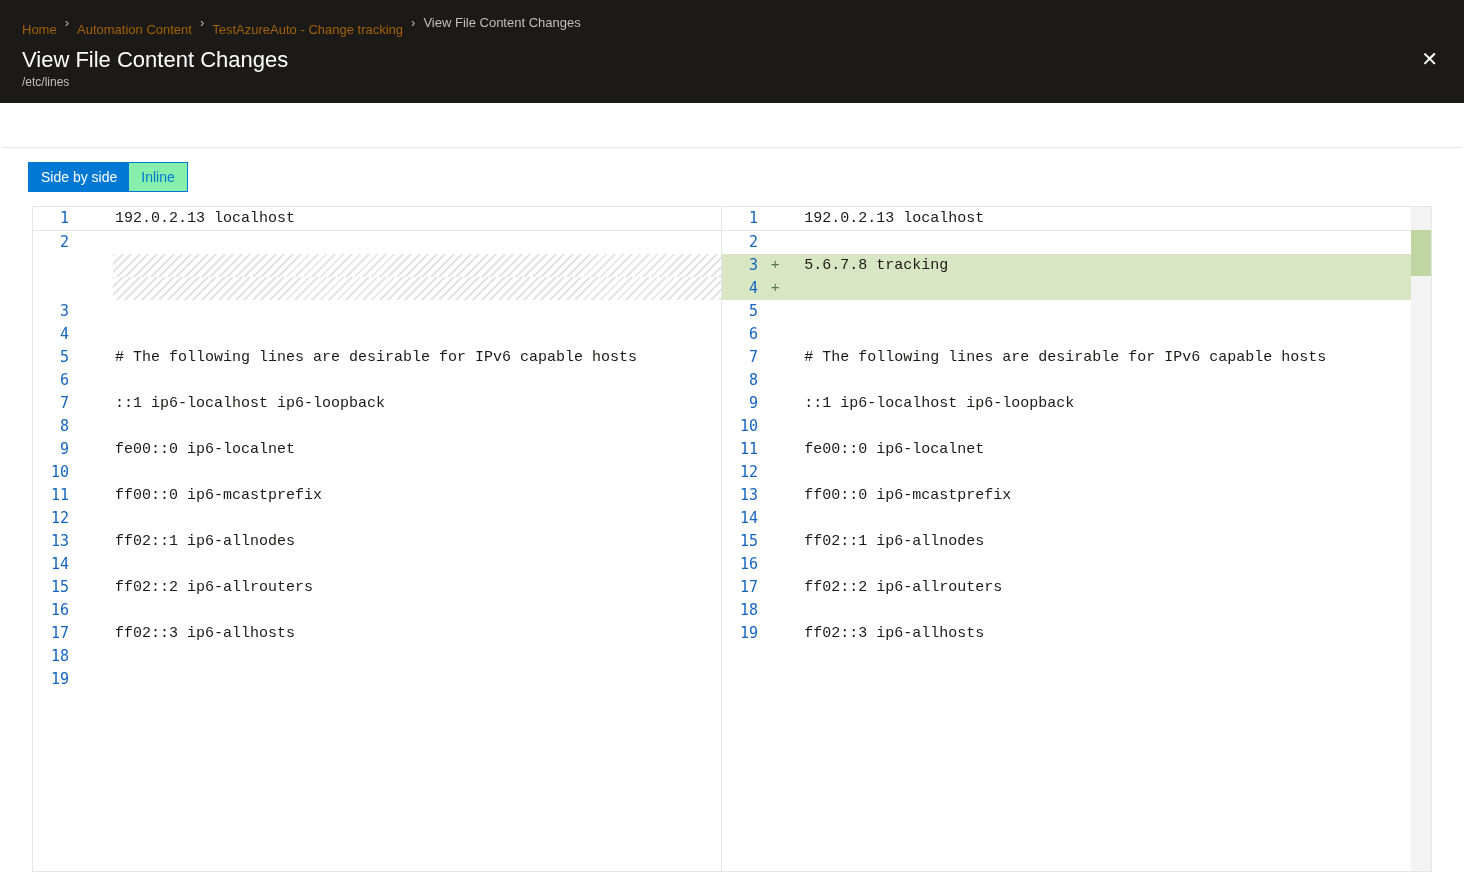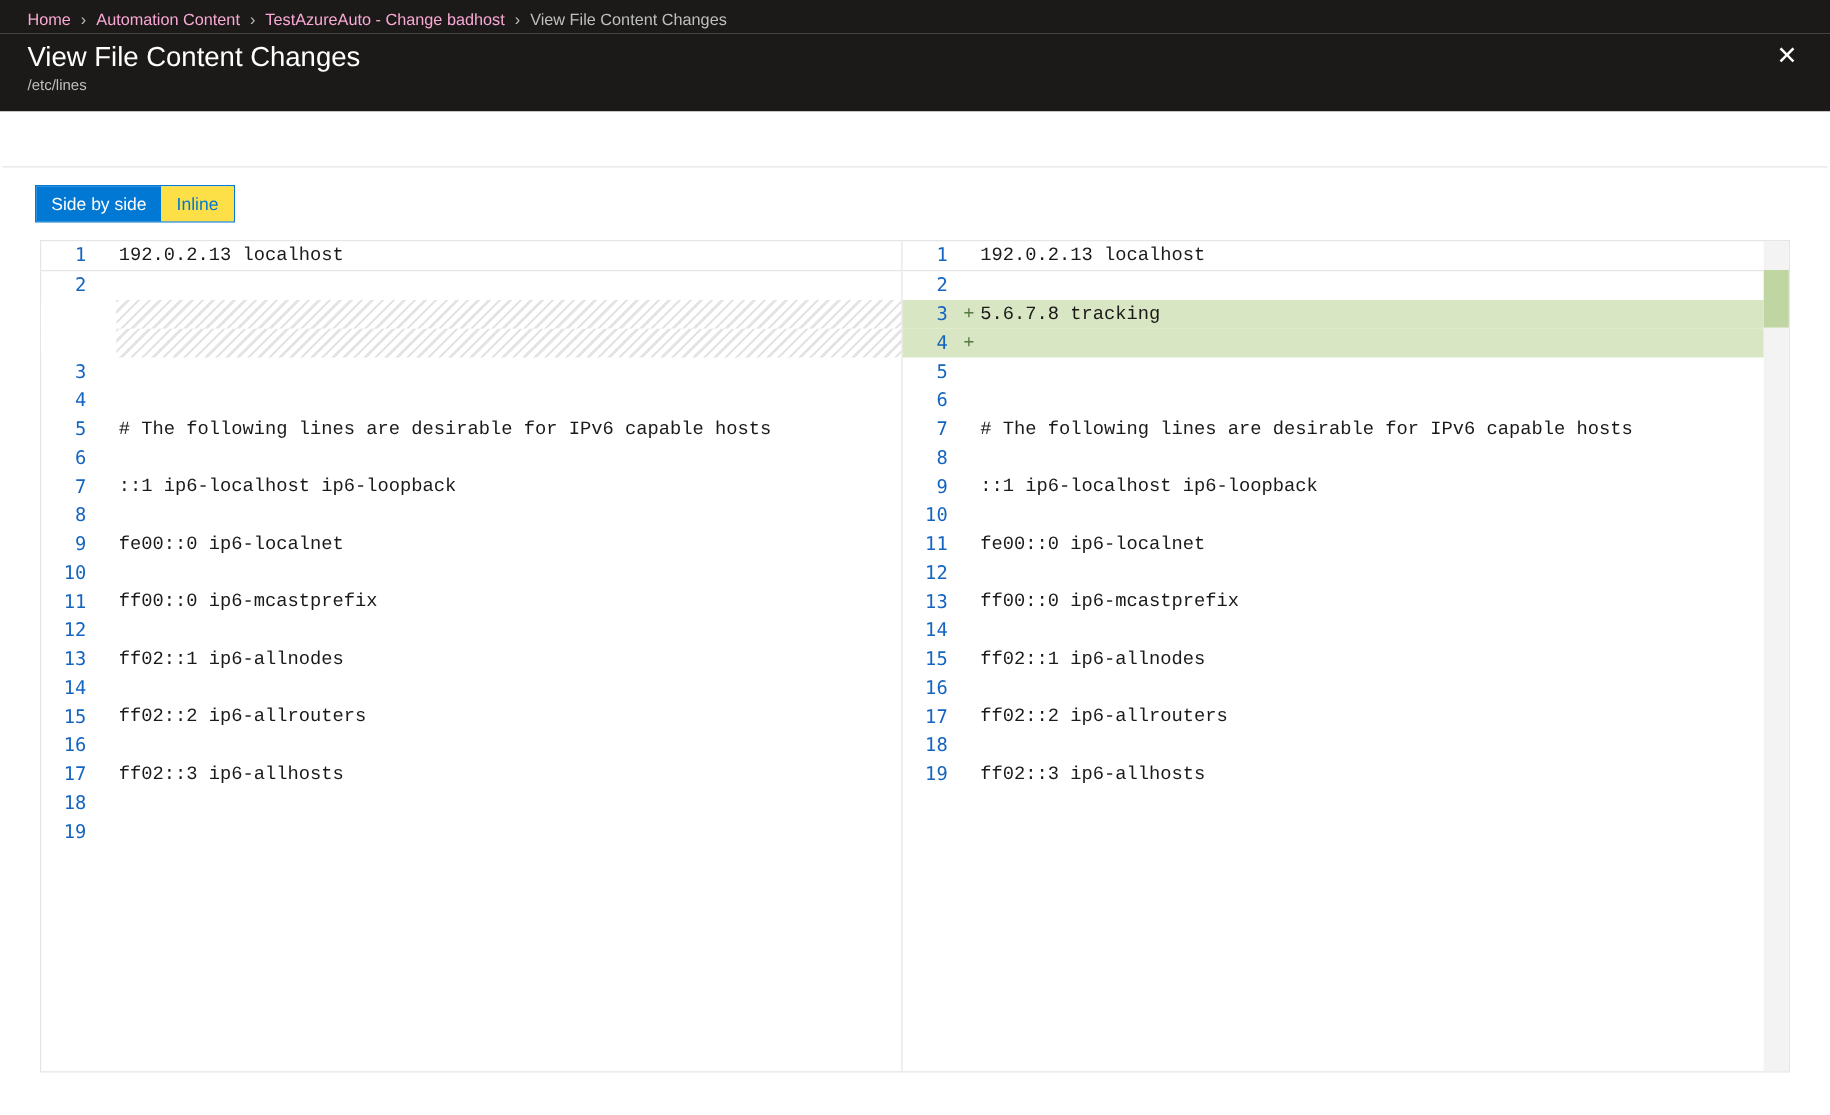--- a/index.html
+++ b/index.html
@@ -1,58 +1,58 @@
 <!DOCTYPE html>
 <html><head>
 <meta charset="utf-8">
 <style>
   * { margin: 0; padding: 0; box-sizing: border-box; }
   body { font-family: "Segoe UI", Arial, sans-serif; background: #fff; color: #323130; width: 1464px; }
   .breadcrumb-bar { background: #1b1a19; padding: 8px 22px 4px 22px; font-size: 13px; display: flex; align-items: center; gap: 8px; color: #bfbfbf; }
-  .breadcrumb-bar a { color: #f9a8d4; text-decoration: none; }
+  .breadcrumb-bar a { color: #a16207; text-decoration: none; margin-top: 14px; }
   .breadcrumb-bar .sep { color: #bfbfbf; }
   .breadcrumb-bar .current { color: #bfbfbf; }
   .title-bar { background: #1b1a19; padding: 6px 22px 14px 22px; display: flex; justify-content: space-between; align-items: flex-start; }
   .title-block {}
   .title-block h1 { color: #fff; font-size: 22px; font-weight: 300; margin-bottom: 2px; }
   .title-block .subtitle { color: #bfbfbf; font-size: 12px; }
   .close-btn { color: #fff; font-size: 20px; cursor: pointer; padding: 2px 4px; line-height: 1; }
   .content-area { padding: 2px; }
   .divider-line { border-top: 1px solid #e5e5e5; margin-top: 42px; }
   .view-toggle { display: inline-flex; margin: 14px 0 14px 26px; border: 1px solid #0078d4; }
   .view-toggle .toggle-btn { padding: 6px 12px; font-size: 14px; cursor: pointer; }
   .view-toggle .active { background: #0078d4; color: #fff; }
-  .view-toggle .inactive { background: #fde047; color: #0078d4; }
+  .view-toggle .inactive { background: #86efac; color: #0078d4; }
   .diff-container { display: flex; margin: 0 30px 30px 30px; border: 1px solid #e5e5e5; position: relative; }
   .diff-panel { width: 50%; font-family: Consolas, "Courier New", monospace; font-size: 15px; line-height: 23px; }
   .diff-panel.left { border-right: 1px solid #e5e5e5; }
   .diff-row { display: flex; align-items: stretch; min-height: 23px; }
   .ln { width: 46px; text-align: right; padding-right: 10px; color: #1565c0; font-family: Consolas, monospace; user-select: none; }
   .marker { width: 14px; text-align: center; color: #557a3f; }
-  .code { flex: 1; padding-left: 2px; white-space: pre; color: #1b1a19; overflow: hidden; }
+  .code { flex: 1; padding-left: 2px; white-space: pre; color: #1b1a19; overflow: hidden; margin-left: 20px; }
   .first-row { border-bottom: 1px solid #e5e5e5; }
   .first-row .code { position: relative; }
   .added { background: #d9e6c3; }
   .hatched .code { 
     background-image: repeating-linear-gradient(135deg,#e4e4e4 0,#e4e4e4 2px,#ffffff 2px,#ffffff 6px);
   }
   .hatched .ln { background: #fff; }
   .overview-strip { width: 20px; position: relative; background: #f3f3f3; }
   .overview-strip .strip-mark { position: absolute; left: 0; right: 0; height: 46px; top: 23px; background: #c0d6a2; }
   .diff-panel-inner { height: 664px; }
 </style>
 </head>
 <body>
 
 <div class="breadcrumb-bar">
   <a>Home</a>
   <span class="sep">›</span>
   <a>Automation Content</a>
   <span class="sep">›</span>
-  <a>TestAzureAuto - Change badhost</a>
+  <a>TestAzureAuto - Change tracking</a>
   <span class="sep">›</span>
   <span class="current">View File Content Changes</span>
 </div>
 
 <div class="title-bar">
   <div class="title-block">
     <h1>View File Content Changes</h1>
     <div class="subtitle">/etc/lines</div>
   </div>
   <div class="close-btn">

